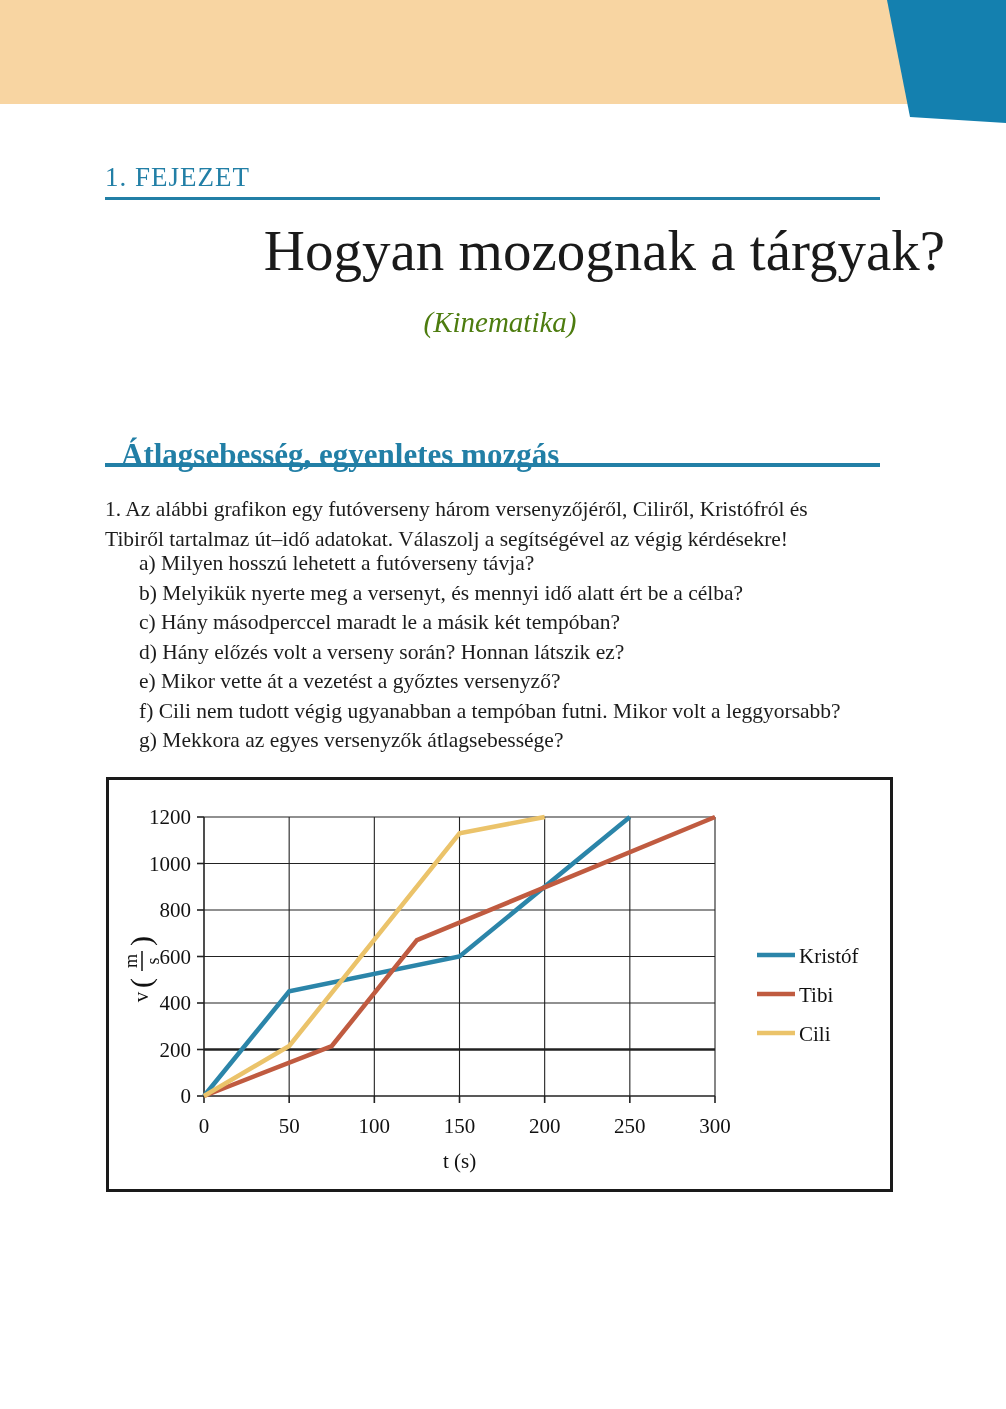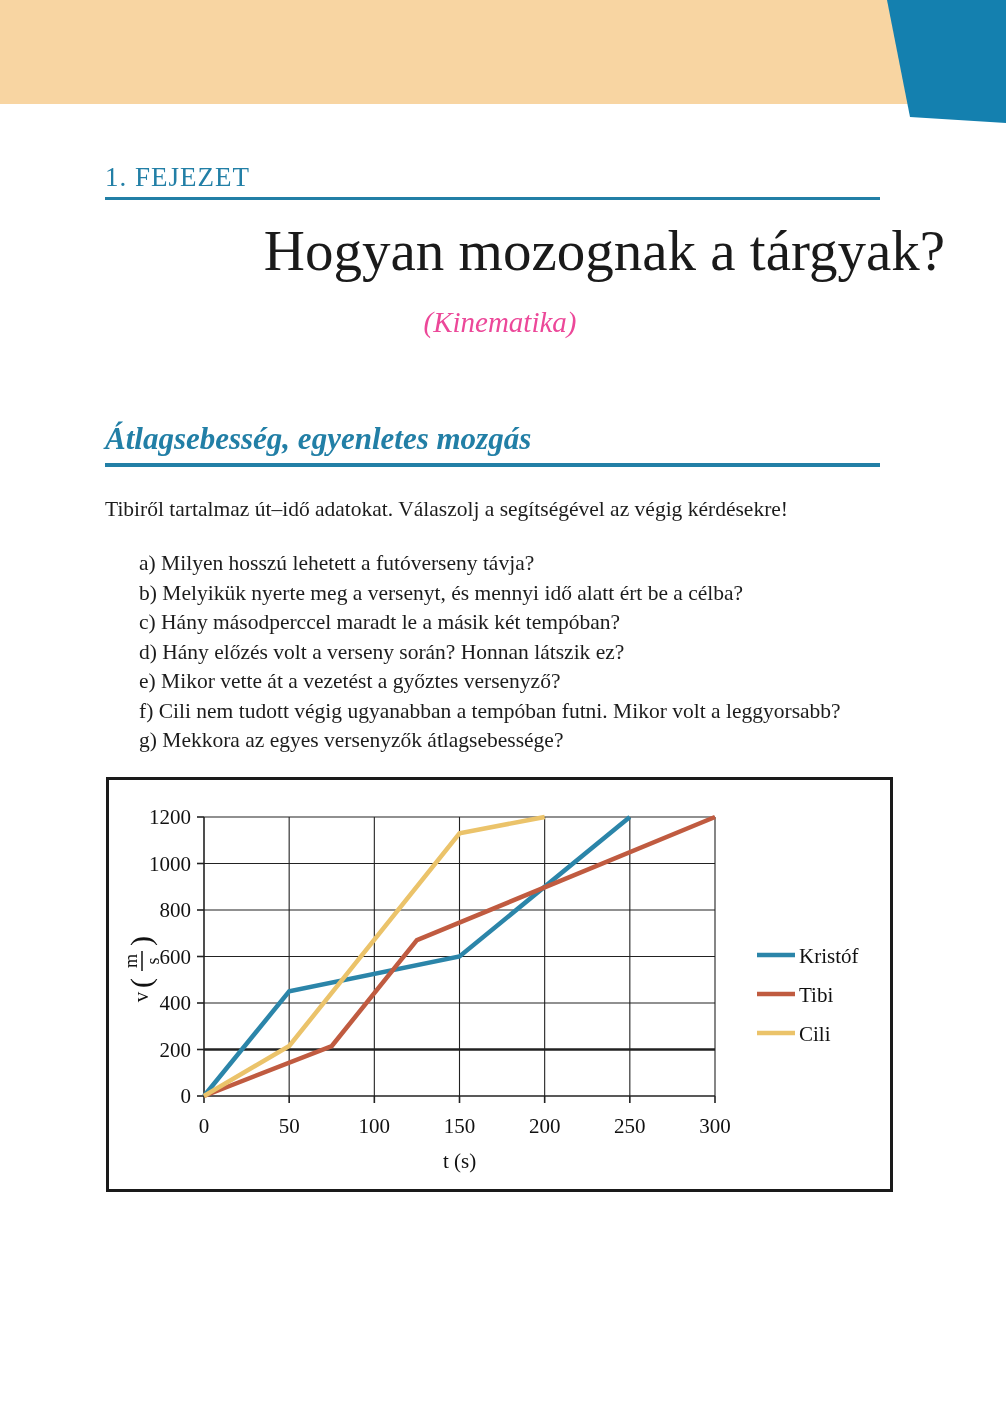--- a/index.html
+++ b/index.html
@@ -54,26 +54,27 @@
 
   <svg class="corner" viewBox="0 0 126 126">
     <polygon points="7,0 126,0 126,123 30,117" fill="#1480AF"></polygon>
   </svg>
 
   <div class="kicker" style="color: rgb(34, 127, 166);">1. FEJEZET</div>
   <div class="rule1" style="background: rgb(34, 127, 166);"></div>
 
   <h1 class="main-title" style="margin:0">Hogyan mozognak a tárgyak?</h1>
 
-  <div class="subtitle" style="color: #ec4899;">(Kinematika)</div>
+  <div class="subtitle" style="color: #4d7c0f;">(Kinematika)</div>
 
-  <h2 class="section-heading" style="margin: 0px; color: rgb(34, 127, 166); font-style: italic;">Átlagsebesség, egyenletes mozgás</h2>
+  <h2 class="section-heading" style="margin: 16px; color: rgb(34, 127, 166);">Átlagsebesség, egyenletes mozgás</h2>
   <div class="rule2" style="background: rgb(34, 127, 166);"></div>
 
   <div class="intro">
+      <div>1. Az alábbi grafikon egy futóverseny három versenyzőjéről, Ciliről, Kristófról és</div>
       <div>Tibiről tartalmaz út–idő adatokat. Válaszolj a segítségével az végig kérdésekre!</div>
     </div>
 
   <div class="questions">
       <div>a) Milyen hosszú lehetett a futóverseny távja?</div>
       <div>b) Melyikük nyerte meg a versenyt, és mennyi idő alatt ért be a célba?</div>
       <div>c) Hány másodperccel maradt le a másik két tempóban?</div>
       <div>d) Hány előzés volt a verseny során? Honnan látszik ez?</div>
       <div>e) Mikor vette át a vezetést a győztes versenyző?</div>
       <div>f) Cili nem tudott végig ugyanabban a tempóban futni. Mikor volt a leggyorsabb?</div>

